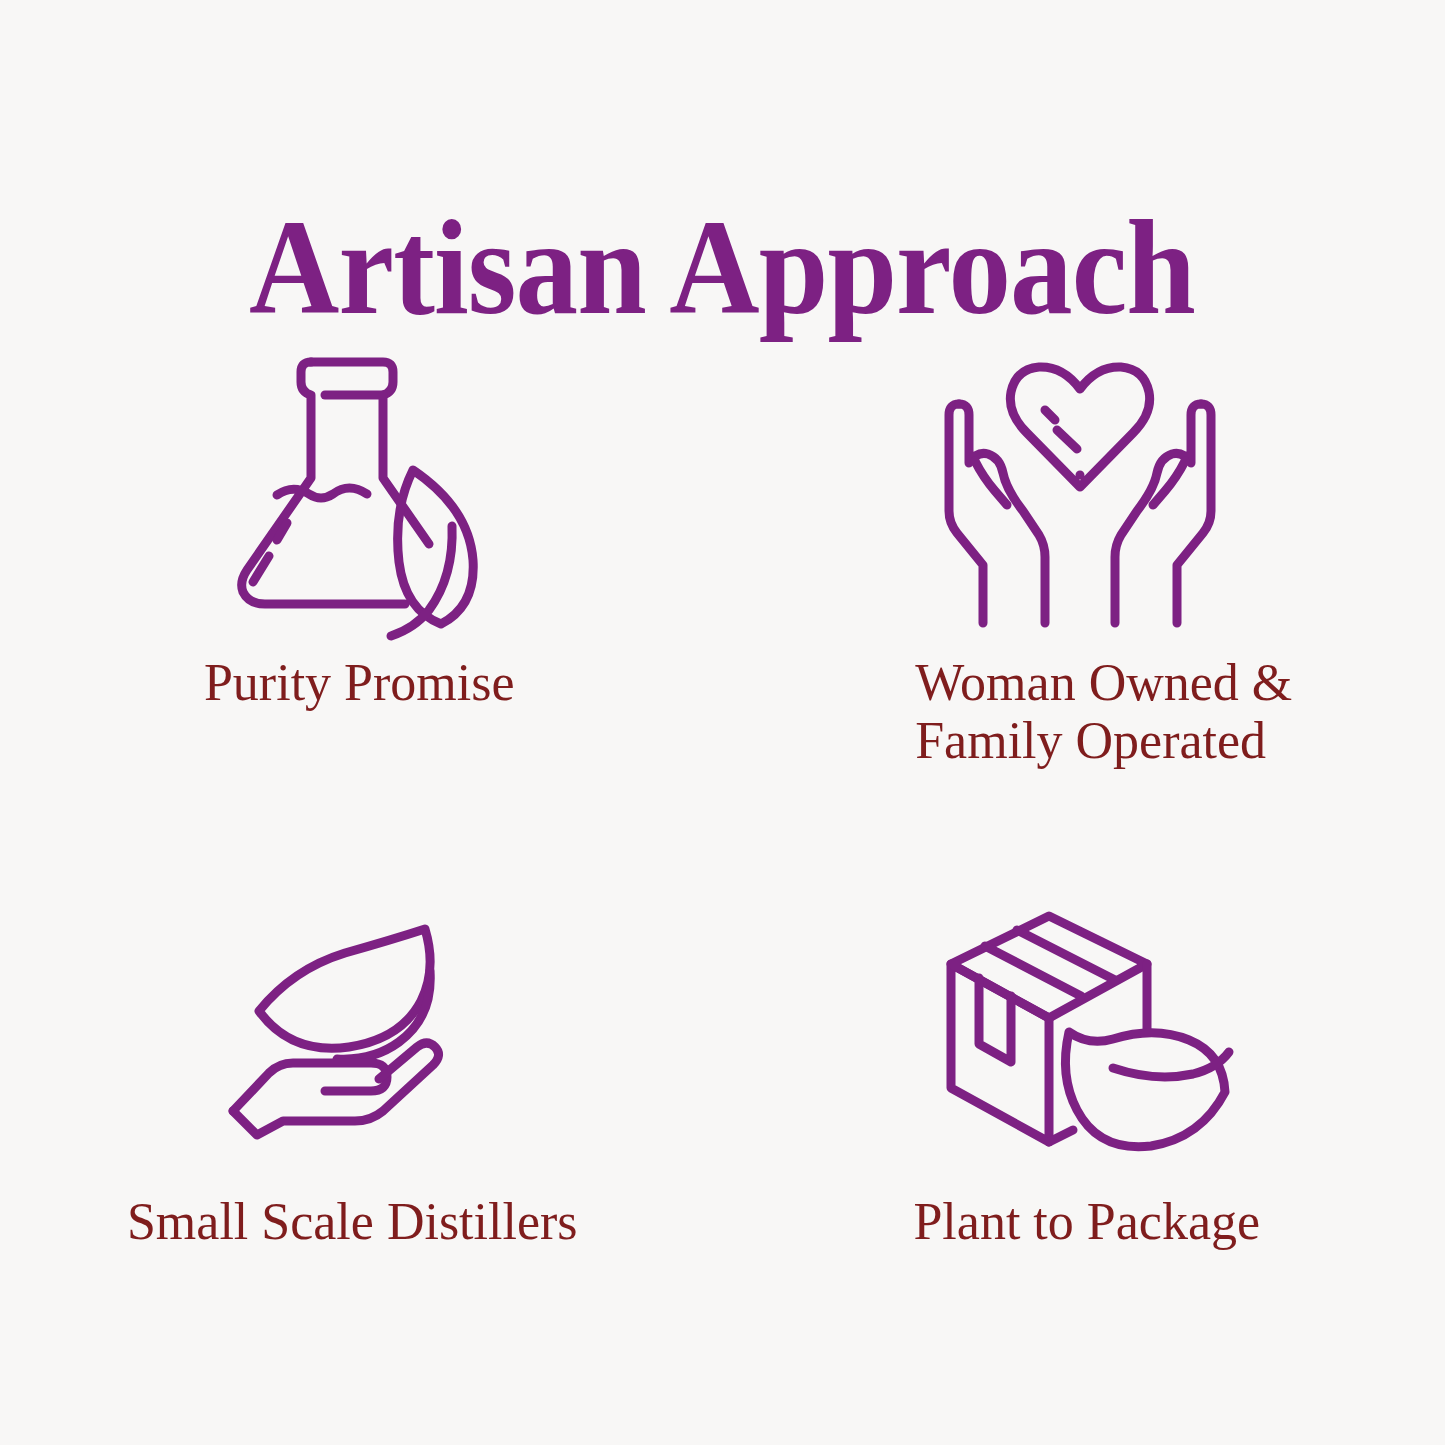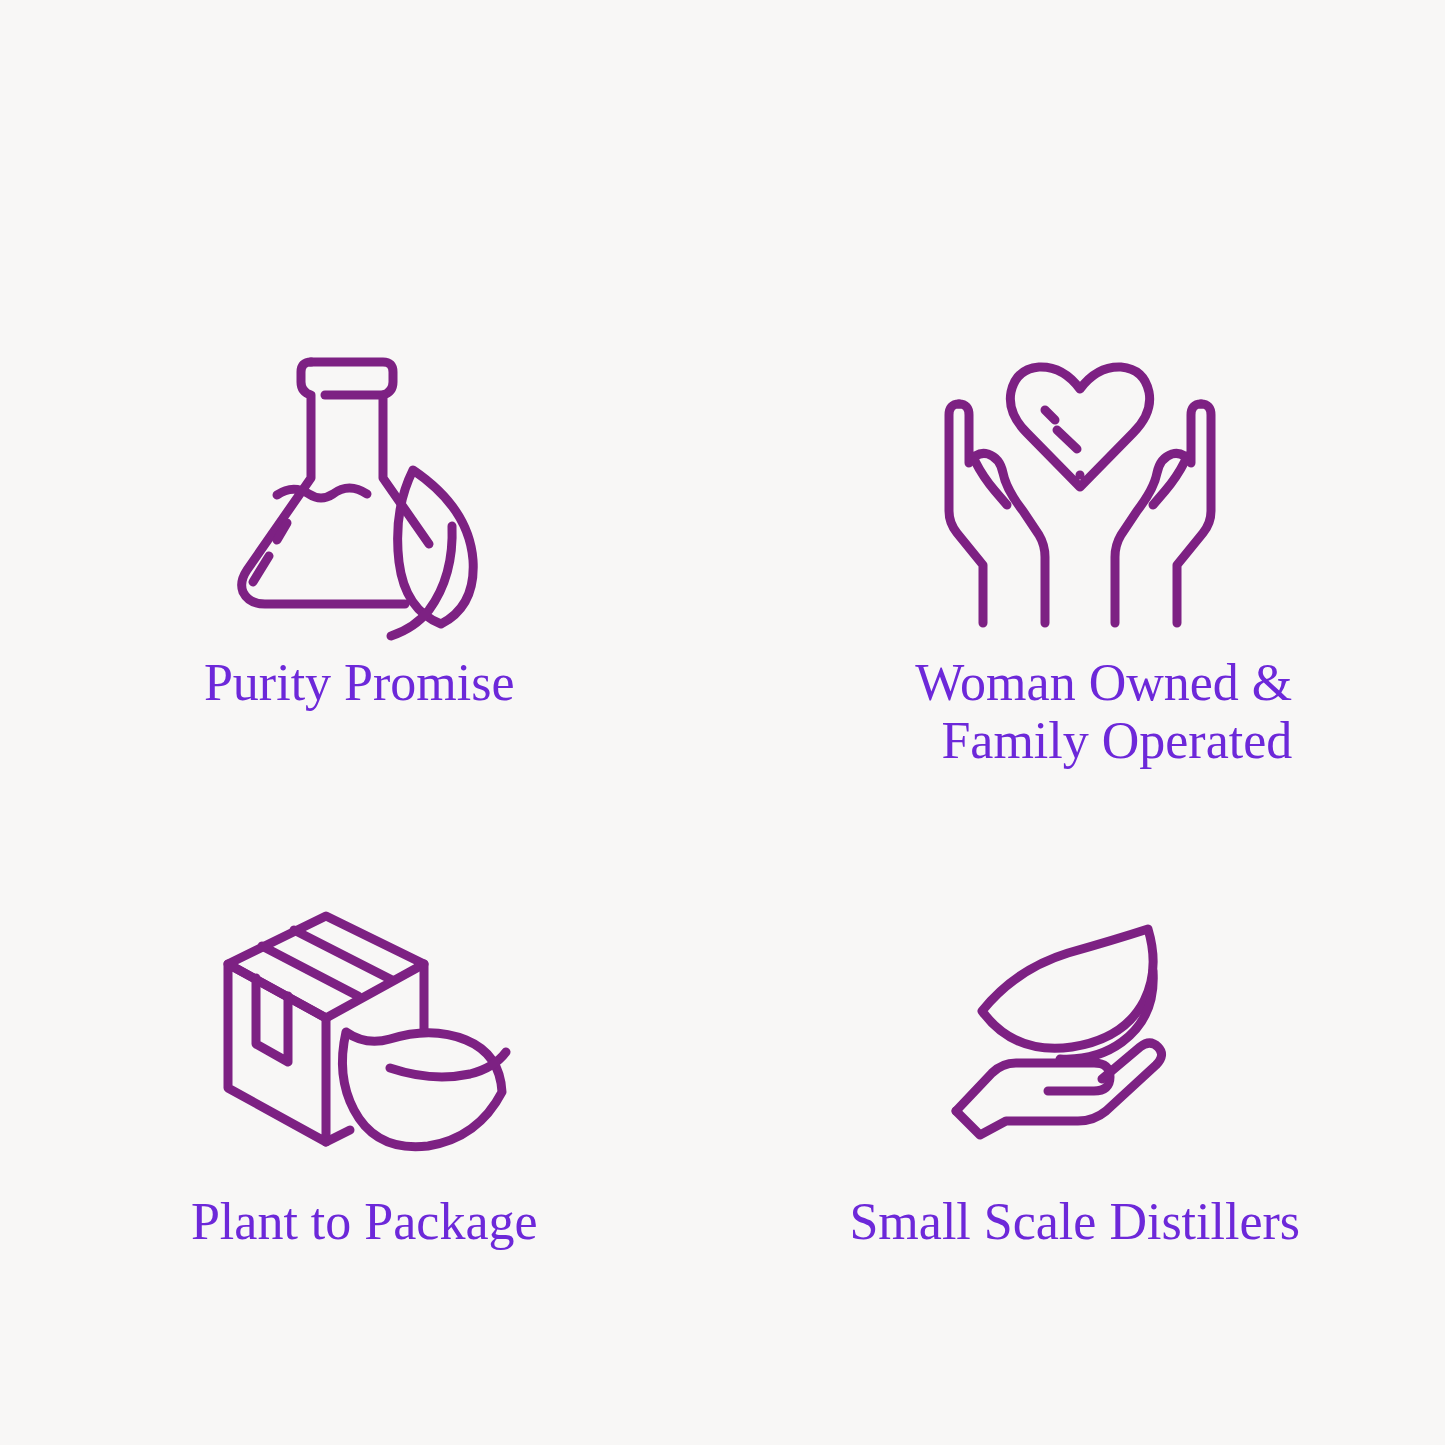--- a/index.html
+++ b/index.html
@@ -76,25 +76,25 @@
     width: 260px;
     height: 265px;
   }
   .icon-box svg {
     display: block;
     overflow: visible;
   }
 
   .label {
     margin-top: 16px;
-    text-align: right;
+    text-align: left;
     font-family: "Liberation Serif", "DejaVu Serif", serif;
     font-size: 52px;
     line-height: 1.12;
-    color: #6d28d9;
+    color: #7f1d1d;
     font-weight: normal;
     white-space: pre-line;
   }
   .cell.r2 .label { margin-top: 30px; }
 
   
   .cell-1 .icon-box { transform: translateX(6px); }
   .cell-2 .icon-box { transform: translateX(-4px); }
   .cell-3 .icon-box { transform: translateX(-8px); }
   .cell-4 .icon-box { transform: translateX(2px); }
@@ -110,20 +110,23 @@
     stroke-width: 9;
     stroke-linecap: round;
     stroke-linejoin: round;
   }
 </style>
 </head>
 <body>
 
 <div class="page">
 
+  <div class="title-wrap">
+    <h1 class="title">Artisan Approach</h1>
+  </div>
 
   <div class="grid">
 
     <div class="cell r1 cell-1">
       <div class="icon-box">
         <svg width="268" height="290" viewBox="0 0 268 290" aria-hidden="true">
 
           <path class="stroke" d="
             M 78 14
             L 150 14
@@ -243,82 +246,20 @@
             M 254 104
             Q 246 120 234 134
             L 222 148
           "></path>
         </svg>
       </div>
       <div class="label">Woman Owned &amp;
 Family Operated</div>
     </div>
 
-    <div class="cell r2 cell-4">
-      <div class="icon-box small">
-        <svg width="290" height="250" viewBox="0 0 290 250" aria-hidden="true">
-
-          <path class="stroke" d="
-            M 10 58
-            L 10 182
-            L 108 236
-            L 108 112
-            Z
-          "></path>
-          <path class="stroke" d="
-            M 10 58
-            L 108 10
-            L 206 58
-            L 108 112
-            Z
-          "></path>
-          <path class="stroke" d="
-            M 206 58
-            L 206 126
-          "></path>
-          <path class="stroke" d="
-            M 108 236
-            L 132 224
-          "></path>
-
-          <path class="stroke" d="
-            M 44 40
-            L 140 90
-          "></path>
-          <path class="stroke" d="
-            M 76 24
-            L 174 74
-          "></path>
-
-          <path class="stroke" d="
-            M 38 72
-            L 38 138
-            L 70 156
-            L 70 90
-          "></path>
-
-          <path class="stroke" d="
-            M 128 126
-            Q 148 140 172 133
-            Q 214 120 248 134
-            Q 282 148 284 186
-            Q 260 232 210 240
-            Q 158 246 136 204
-            Q 118 170 128 126 Z
-          "></path>
-          <path class="stroke" d="
-            M 172 162
-            Q 214 176 252 168
-            Q 276 162 288 146
-          "></path>
-        </svg>
-      </div>
-      <div class="label">Plant to Package</div>
-    </div>
-
     <div class="cell r2 cell-3">
       <div class="icon-box small">
         <svg width="248" height="248" viewBox="0 0 248 248" aria-hidden="true">
 
           <path class="stroke" d="
             M 196 22
             Q 208 62 192 94
             Q 172 132 120 140
             Q 62 148 30 104
             Q 64 62 116 46
@@ -349,14 +290,76 @@
             L 204 158
             Q 214 148 206 140
             Q 198 132 188 140
             L 150 172
           "></path>
         </svg>
       </div>
       <div class="label">Small Scale Distillers</div>
     </div>
 
+    <div class="cell r2 cell-4">
+      <div class="icon-box small">
+        <svg width="290" height="250" viewBox="0 0 290 250" aria-hidden="true">
+
+          <path class="stroke" d="
+            M 10 58
+            L 10 182
+            L 108 236
+            L 108 112
+            Z
+          "></path>
+          <path class="stroke" d="
+            M 10 58
+            L 108 10
+            L 206 58
+            L 108 112
+            Z
+          "></path>
+          <path class="stroke" d="
+            M 206 58
+            L 206 126
+          "></path>
+          <path class="stroke" d="
+            M 108 236
+            L 132 224
+          "></path>
+
+          <path class="stroke" d="
+            M 44 40
+            L 140 90
+          "></path>
+          <path class="stroke" d="
+            M 76 24
+            L 174 74
+          "></path>
+
+          <path class="stroke" d="
+            M 38 72
+            L 38 138
+            L 70 156
+            L 70 90
+          "></path>
+
+          <path class="stroke" d="
+            M 128 126
+            Q 148 140 172 133
+            Q 214 120 248 134
+            Q 282 148 284 186
+            Q 260 232 210 240
+            Q 158 246 136 204
+            Q 118 170 128 126 Z
+          "></path>
+          <path class="stroke" d="
+            M 172 162
+            Q 214 176 252 168
+            Q 276 162 288 146
+          "></path>
+        </svg>
+      </div>
+      <div class="label">Plant to Package</div>
+    </div>
+
   </div>
 </div>
 
 </body></html>

